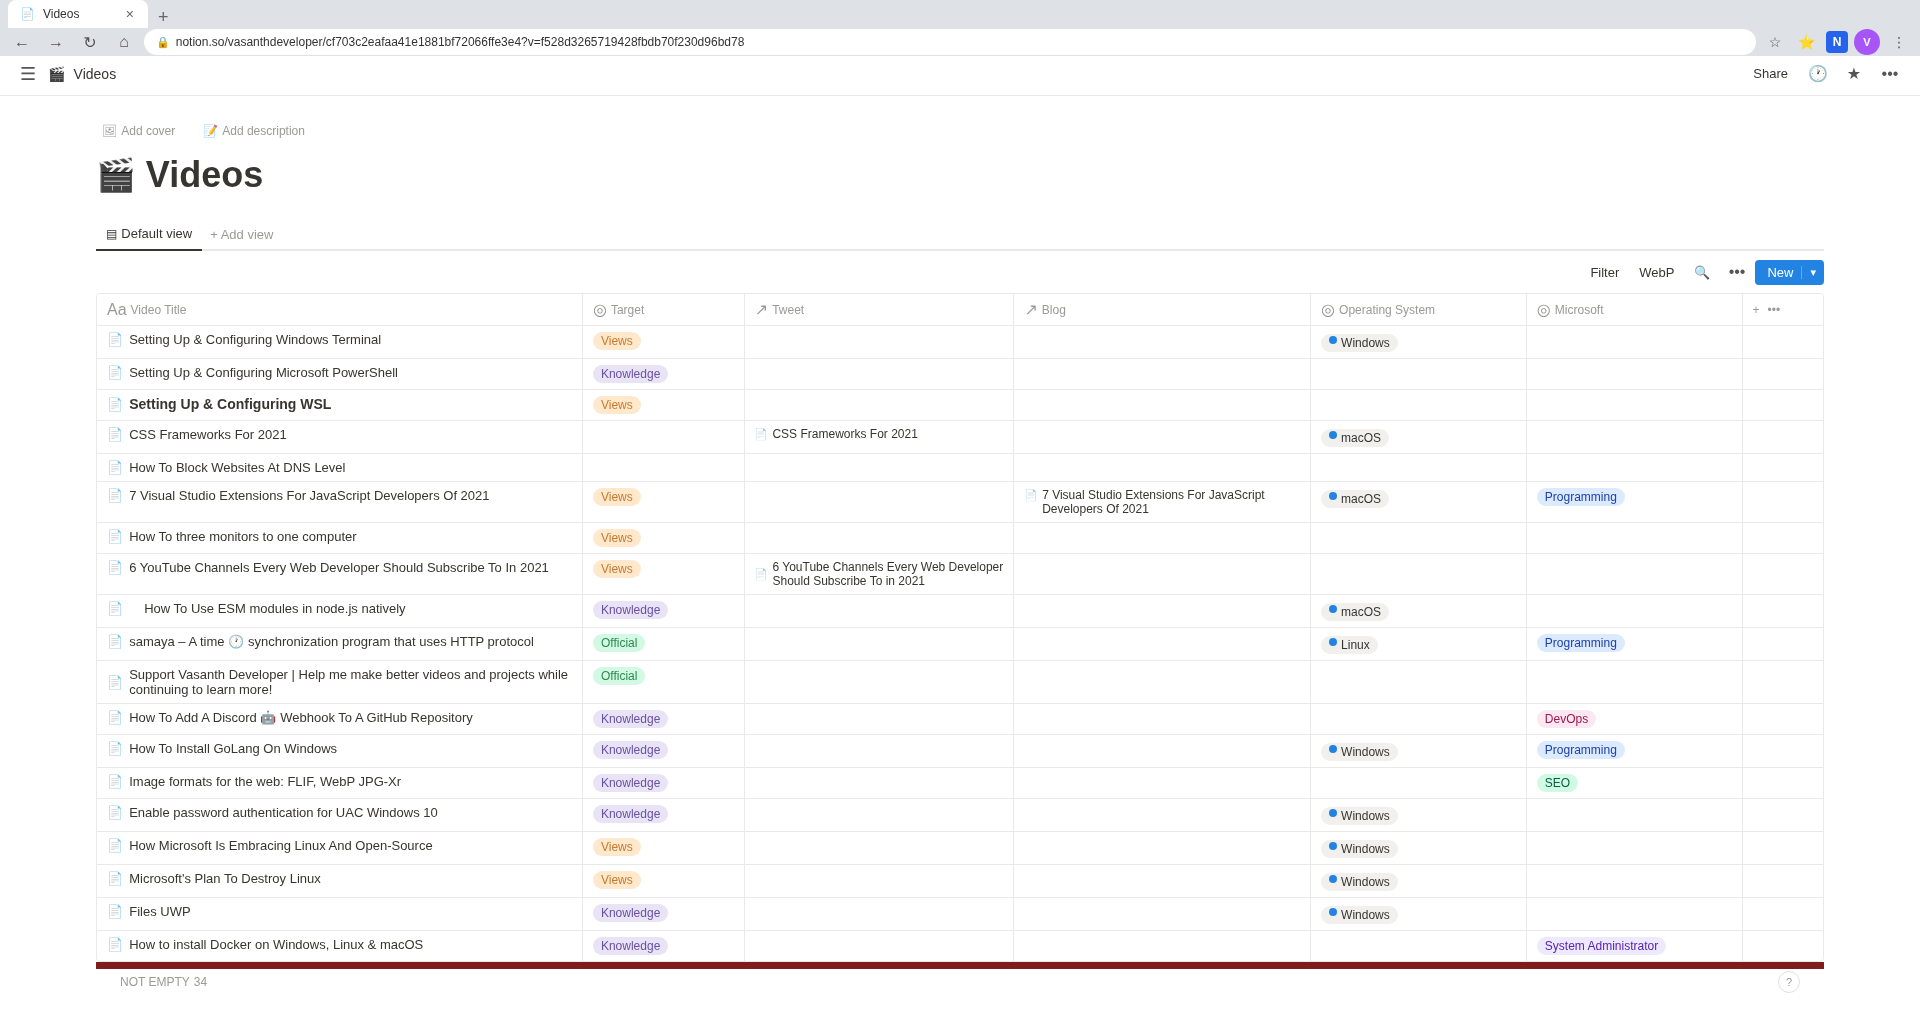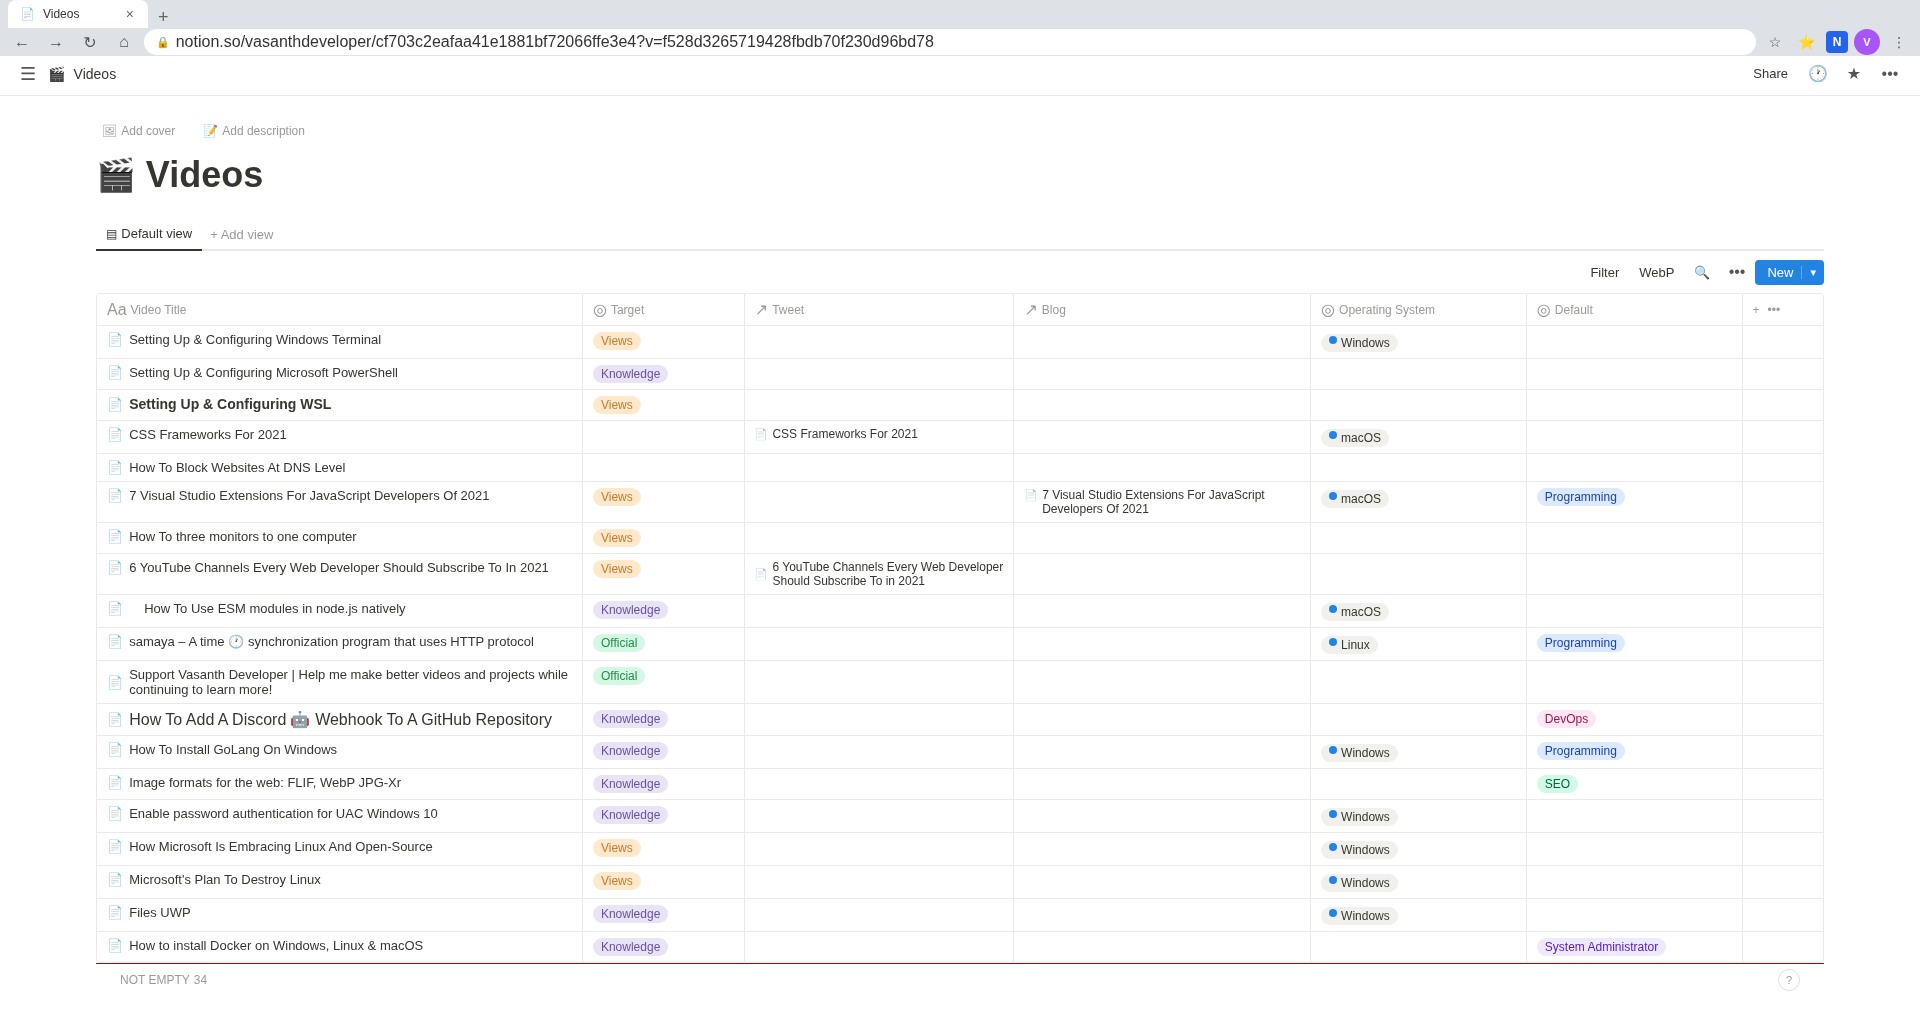--- a/index.html
+++ b/index.html
@@ -10,21 +10,21 @@
     .browser-tabs { height: 32px; display: flex; align-items: flex-end; padding: 0 8px; gap: 2px; }
     .browser-tab { height: 28px; background: #fff; border-radius: 8px 8px 0 0; padding: 0 12px; display: flex; align-items: center; gap: 8px; font-size: 12px; color: #333; min-width: 140px; max-width: 200px; }
     .tab-favicon { font-size: 12px; }
     .tab-title { flex: 1; overflow: hidden; text-overflow: ellipsis; white-space: nowrap; font-size: 12px; }
     .tab-close { font-size: 14px; cursor: pointer; color: #666; border: none; background: none; padding: 0 2px; border-radius: 3px; line-height: 1; }
     .tab-new { background: none; border: none; font-size: 18px; color: #666; cursor: pointer; padding: 0 8px; }
     .browser-toolbar { height: 36px; background: #dee1e6; display: flex; align-items: center; padding: 0 8px; gap: 6px; }
     .nav-btn { background: none; border: none; font-size: 16px; color: #555; cursor: pointer; width: 28px; height: 28px; border-radius: 4px; display: flex; align-items: center; justify-content: center; }
     .address-bar { flex: 1; height: 26px; background: #fff; border-radius: 13px; border: none; padding: 0 12px; font-size: 12px; color: #333; display: flex; align-items: center; gap: 6px; }
     .address-lock { color: #555; font-size: 11px; }
-    .address-url { font-size: 16px; color: #333; }
+    .address-url { font-size: 12px; color: #333; }
     .toolbar-right { display: flex; align-items: center; gap: 6px; }
     .toolbar-icon { width: 26px; height: 26px; background: none; border: none; cursor: pointer; font-size: 14px; color: #555; border-radius: 4px; display: flex; align-items: center; justify-content: center; }
     .toolbar-icon.blue { background: #1a73e8; color: #fff; border-radius: 4px; }
     .toolbar-icon.ext { background: #2563eb; color: #fff; width: 22px; height: 22px; border-radius: 4px; font-weight: bold; font-size: 12px; }
     .avatar-icon { width: 26px; height: 26px; border-radius: 50%; background: #a855f7; display: flex; align-items: center; justify-content: center; color: white; font-size: 11px; font-weight: bold; }
 
     
     .app { display: flex; flex-direction: column; height: calc(100vh - 52px); }
     .app-header { height: 44px; display: flex; align-items: center; padding: 0 16px; border-bottom: 1px solid #e9e9e7; gap: 8px; }
     .header-menu-btn { background: none; border: none; cursor: pointer; font-size: 18px; color: #555; padding: 4px; border-radius: 4px; }
@@ -98,21 +98,21 @@
     .blog-link-icon { font-size: 11px; color: #9b9a97; margin-top: 1px; flex-shrink: 0; }
 
     .os-tag { font-size: 12px; color: #37352f; background: #f1f0ec; padding: 2px 8px; border-radius: 12px; display: inline-flex; align-items: flex-start; gap: 4px; }
     .os-dot { width: 8px; height: 8px; border-radius: 50%; background: #9b9a97; display: inline-block; flex-shrink: 0; }
     .os-dot.blue { background: #2383e2; }
 
     .tweet-link { display: flex; align-items: center; gap: 4px; font-size: 12px; color: #37352f; }
     .tweet-icon { color: #9b9a97; font-size: 11px; }
 
     
-    .bottom-bar { height: 32px; border-top: 1px solid #7f1d1d; display: flex; align-items: center; justify-content: flex-end; padding: 0 24px; font-size: 12px; color: #9b9a97; }
+    .bottom-bar { height: 32px; border-top: 7px solid #7f1d1d; display: flex; align-items: center; justify-content: flex-end; padding: 0 24px; font-size: 12px; color: #9b9a97; }
     .help-btn { width: 22px; height: 22px; border: 1px solid #e0e0e0; border-radius: 50%; background: #fff; display: flex; align-items: center; justify-content: center; font-size: 11px; color: #9b9a97; cursor: pointer; }
   </style>
 </head>
 <body>
 
 <div class="browser-chrome">
   <div class="browser-tabs">
     <div class="browser-tab">
       <span class="tab-favicon">📄</span>
       <span class="tab-title">Videos</span>
@@ -224,21 +224,21 @@
             </th>
             <th class="col-os">
               <div class="th-inner">
                 <span class="th-icon">◎</span>
                 <span>Operating System</span>
               </div>
             </th>
             <th class="col-playlist">
               <div class="th-inner">
                 <span class="th-icon">◎</span>
-                <span>Default</span>
+                <span>Microsoft</span>
               </div>
             </th>
             <th class="col-actions">
               <div class="th-inner" style="gap:8px;">
                 <span style="cursor:pointer;">+</span>
                 <span style="cursor:pointer;">•••</span>
               </div>
             </th>
           </tr>
         </thead>
@@ -409,21 +409,21 @@
               <td></td>
               <td></td>
               <td></td>
               <td></td>
               <td></td>
             </tr>
             <tr>
               <td>
                 <div class="title-cell">
                   <span class="title-page-icon">📄</span>
-                  <span style="font-size:16px;">How To Add A Discord 🤖 Webhook To A GitHub Repository</span>
+                  <span style="font-size:13px;">How To Add A Discord 🤖 Webhook To A GitHub Repository</span>
                 </div>
               </td>
               <td><span class="tag tag-knowledge">Knowledge</span></td>
               <td></td>
               <td></td>
               <td></td>
               <td><span class="tag tag-devops">DevOps</span></td>
               <td></td>
             </tr>
             <tr>

